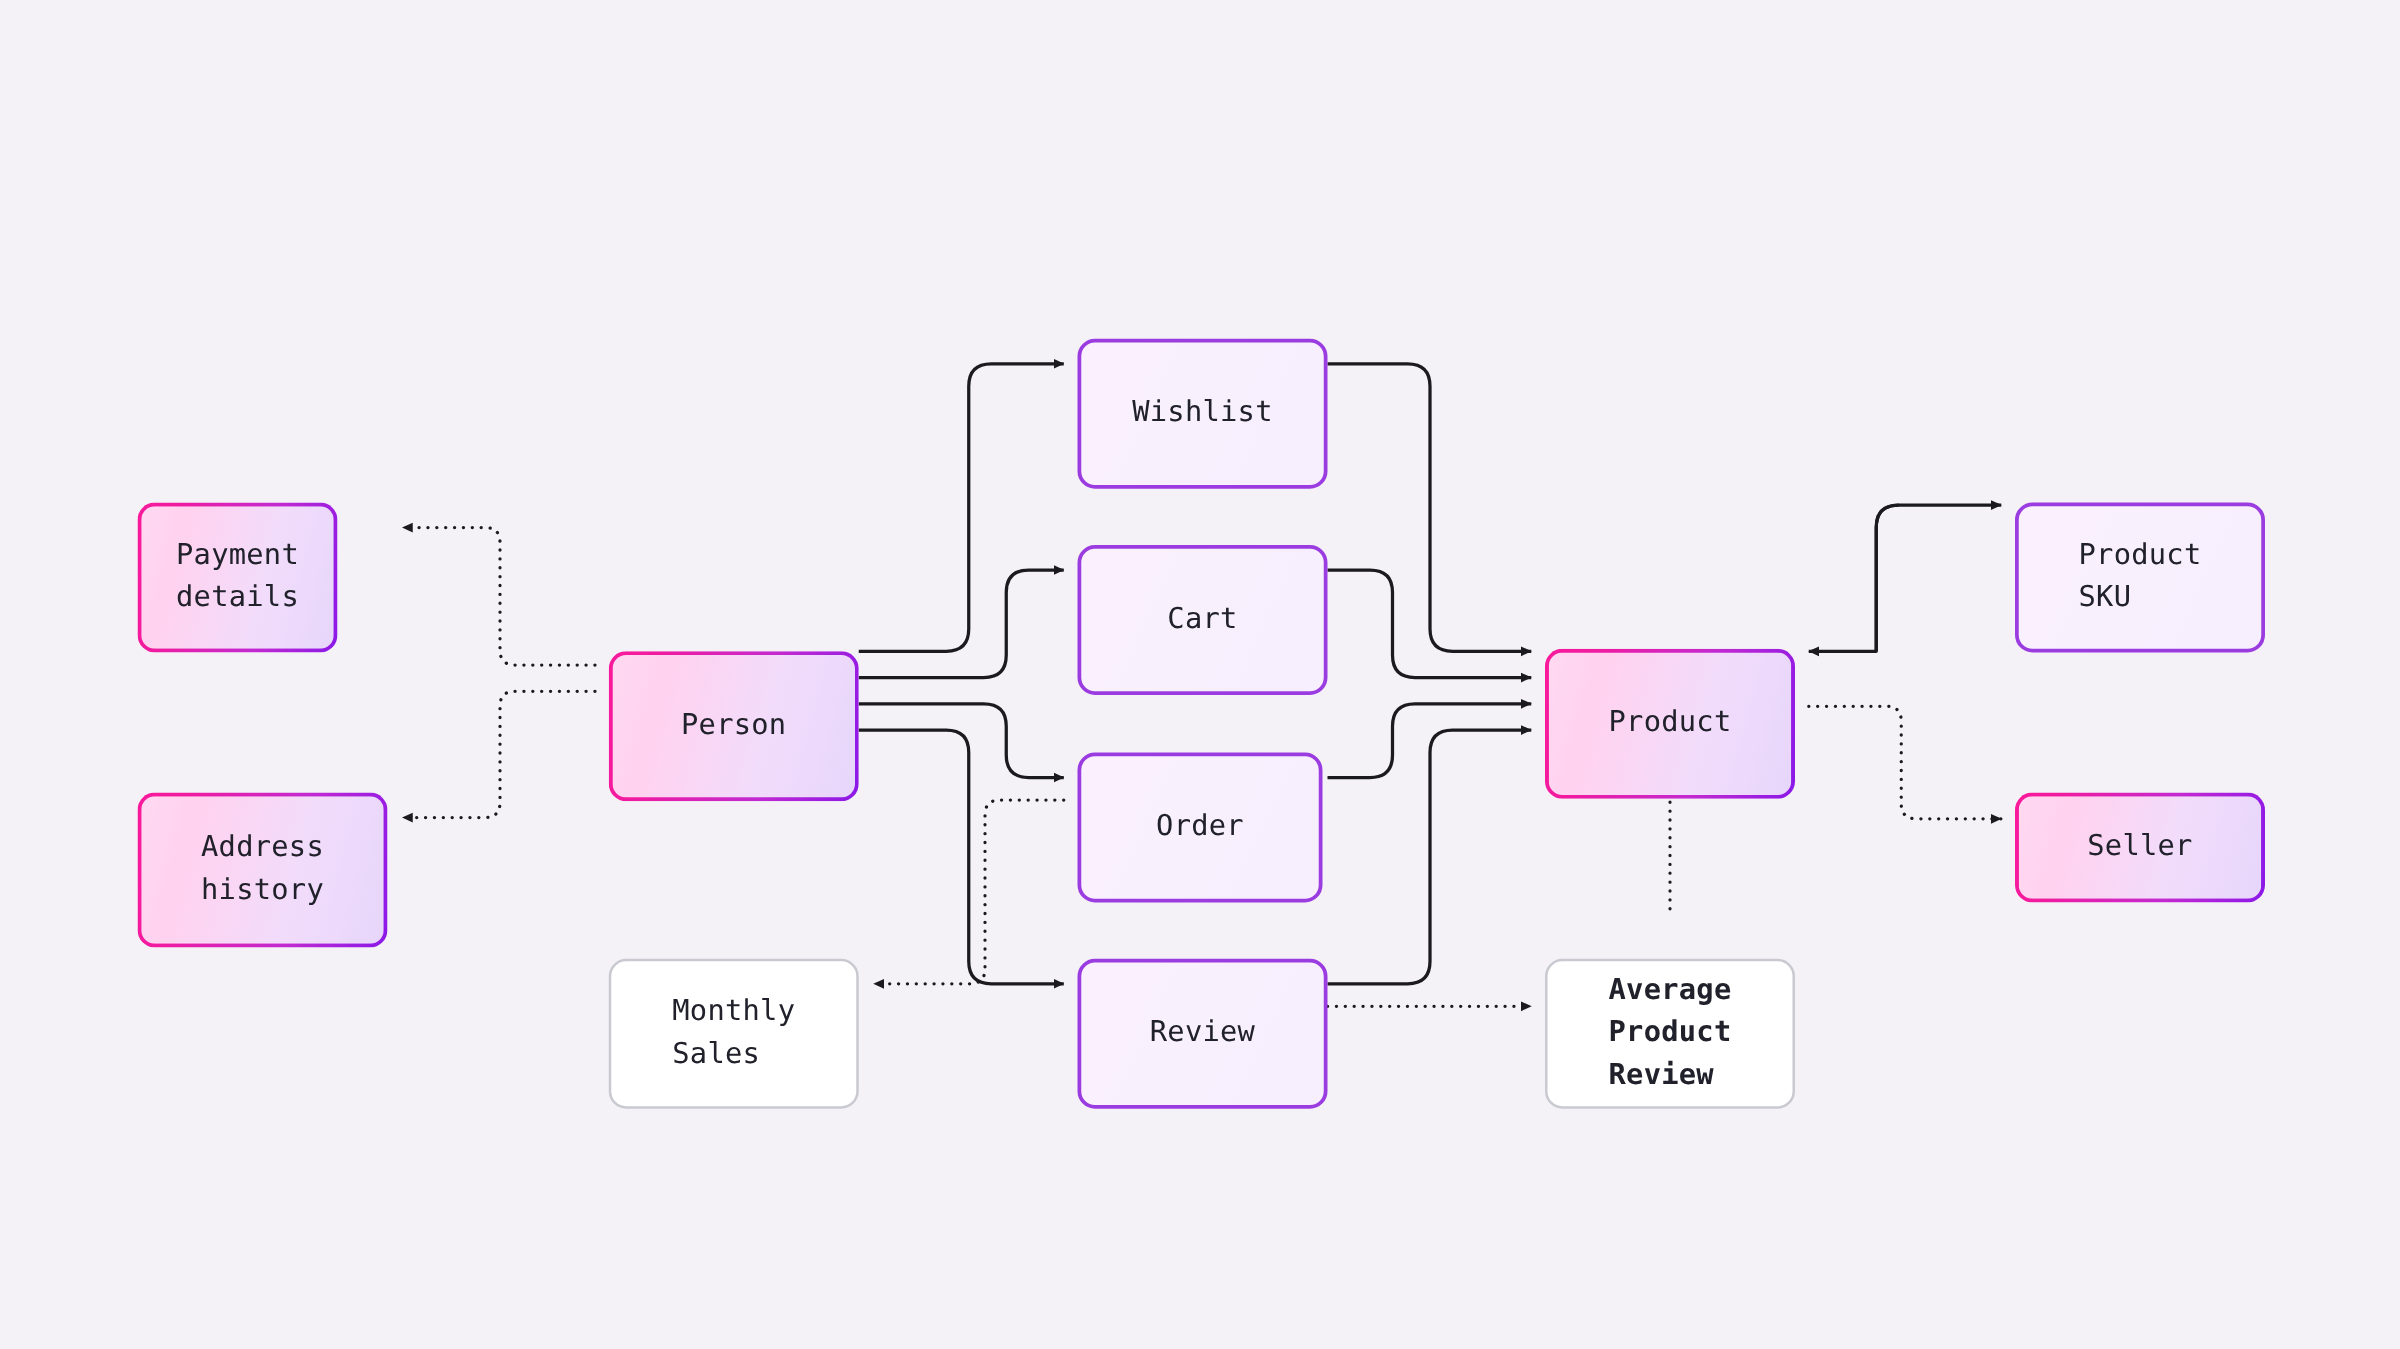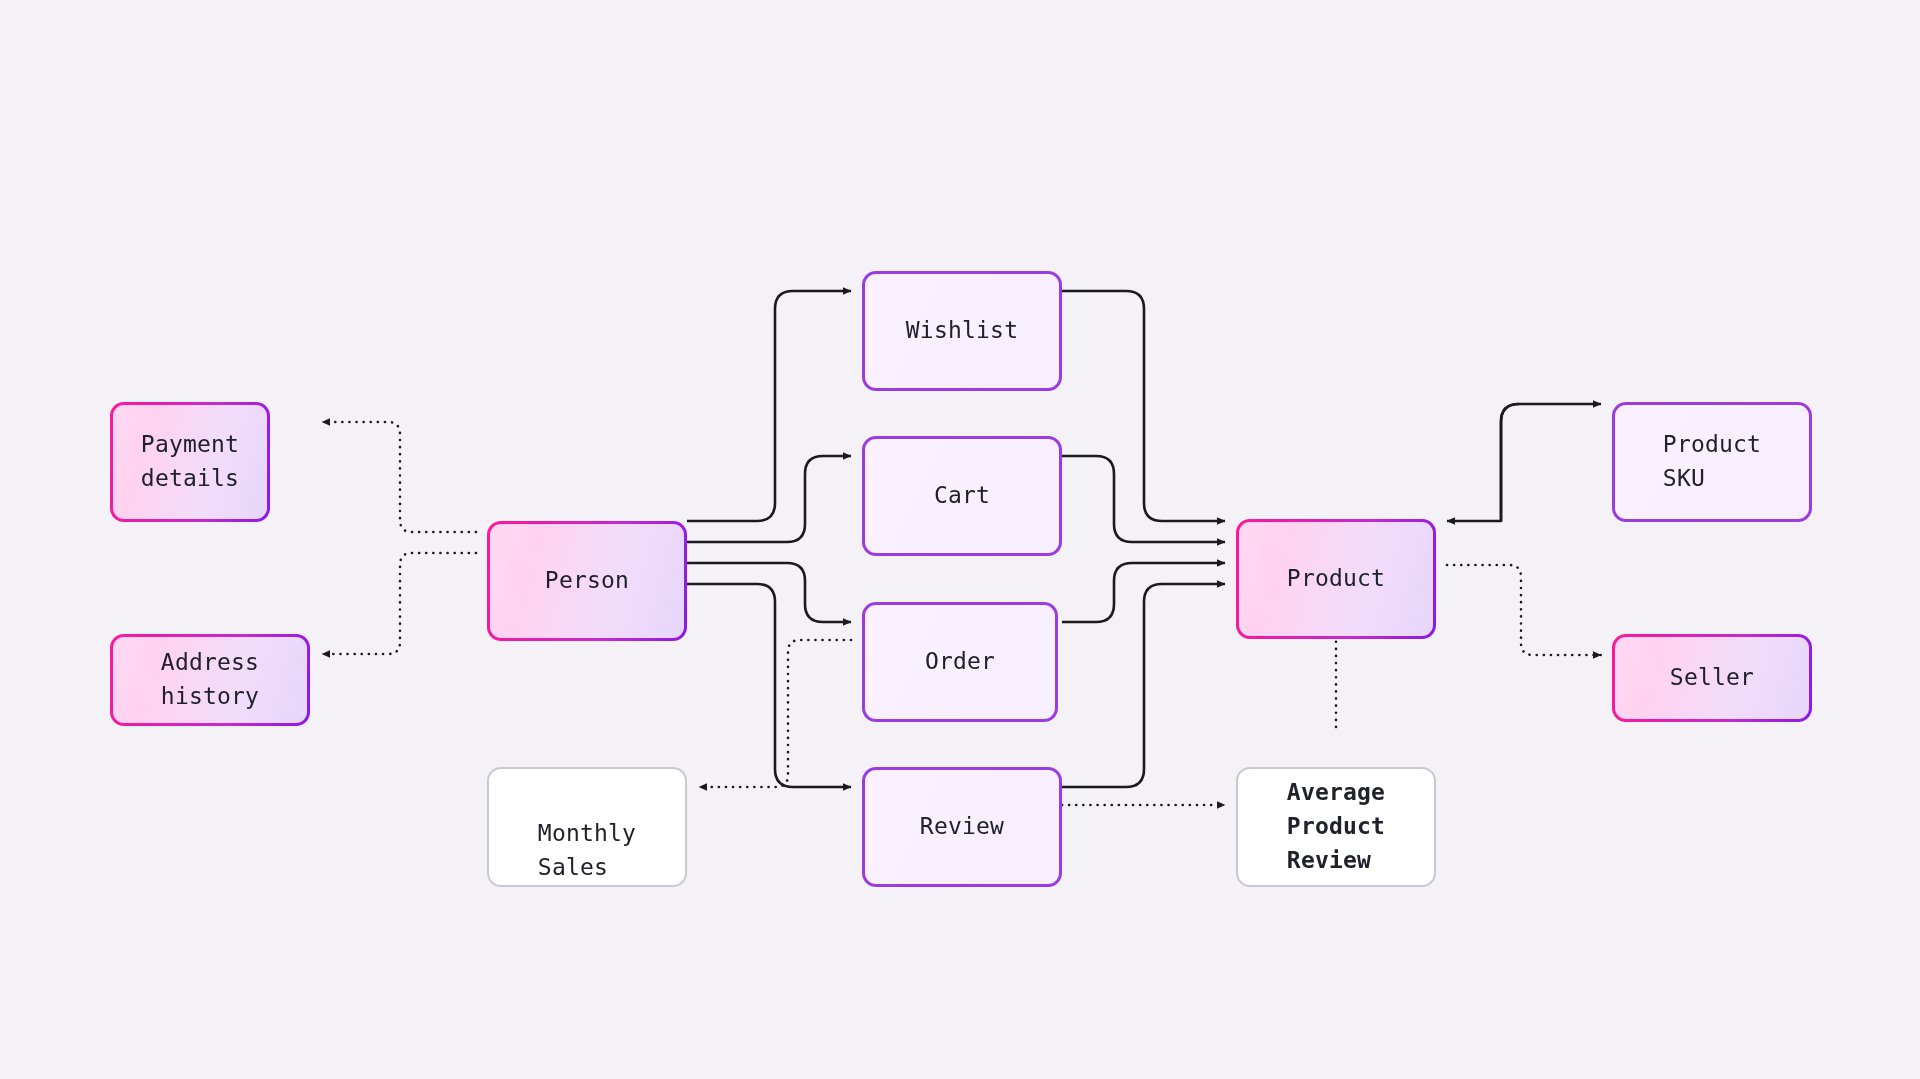--- a/index.html
+++ b/index.html
@@ -104,28 +104,28 @@
 
       <path d="M1447,565 L1509,565 Q1521,565 1521,577 L1521,643 Q1521,655 1533,655 L1601,655" marker-end="url(#ah)"></path>
     </g>
   </svg>
 
   <div id="node-layer">
       <div class="node style-gradient" style="left: 110px; top: 362px; width: 160px; height: 120px;">
         <div class="label">Payment
 details</div>
       </div>
-      <div class="node style-gradient" style="left: 110px; top: 594px; width: 200px; height: 92px;">
+      <div class="node style-gradient" style="left: 110px; top: 594px; width: 200px; height: 124px;">
         <div class="label">Address
 history</div>
       </div>
       <div class="node style-gradient center" style="left: 487px; top: 481px; width: 200px; height: 120px;">
         <div class="label">Person</div>
       </div>
-      <div class="node style-plain" style="left: 487px; top: 727px; width: 200px; height: 120px; align-items: flex-end;">
+      <div class="node style-plain" style="left: 487px; top: 727px; width: 200px; height: 120px;">
         <div class="label">Monthly
 Sales</div>
       </div>
       <div class="node style-purple center" style="left: 862px; top: 231px; width: 200px; height: 120px;">
         <div class="label">Wishlist</div>
       </div>
       <div class="node style-purple center" style="left: 862px; top: 396px; width: 200px; height: 120px;">
         <div class="label">Cart</div>
       </div>
       <div class="node style-purple center" style="left: 862px; top: 562px; width: 196px; height: 120px;">

